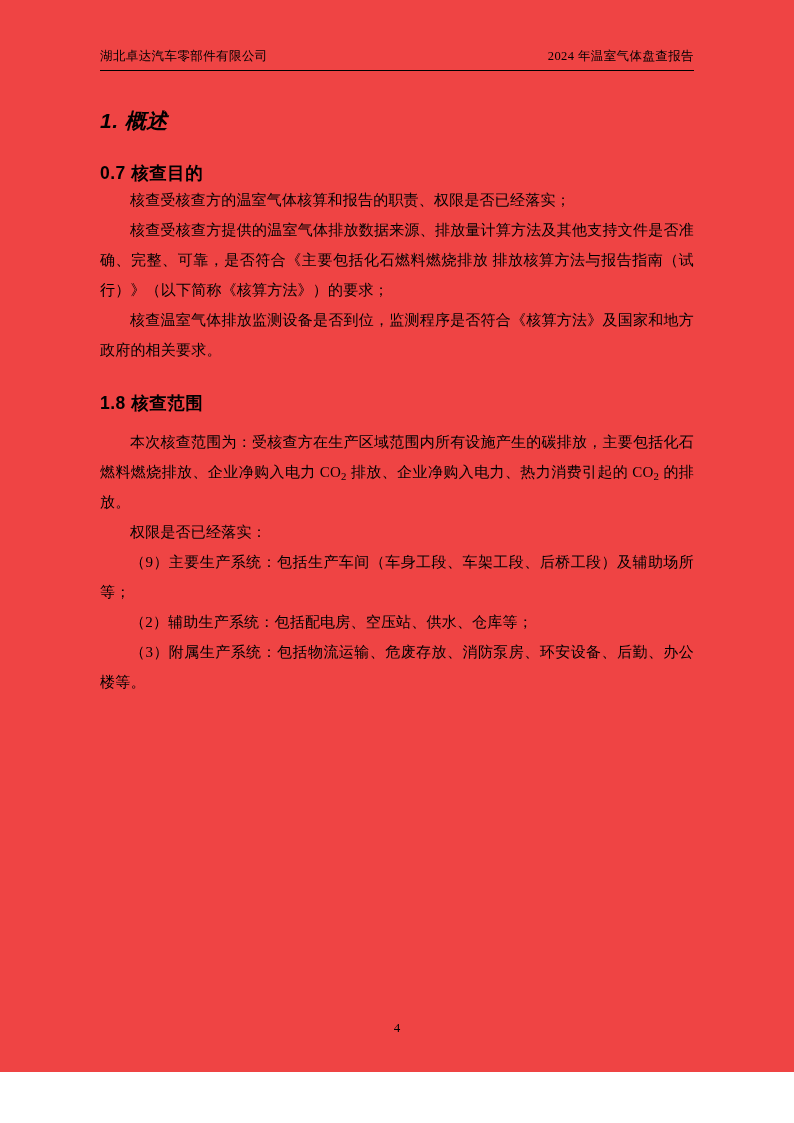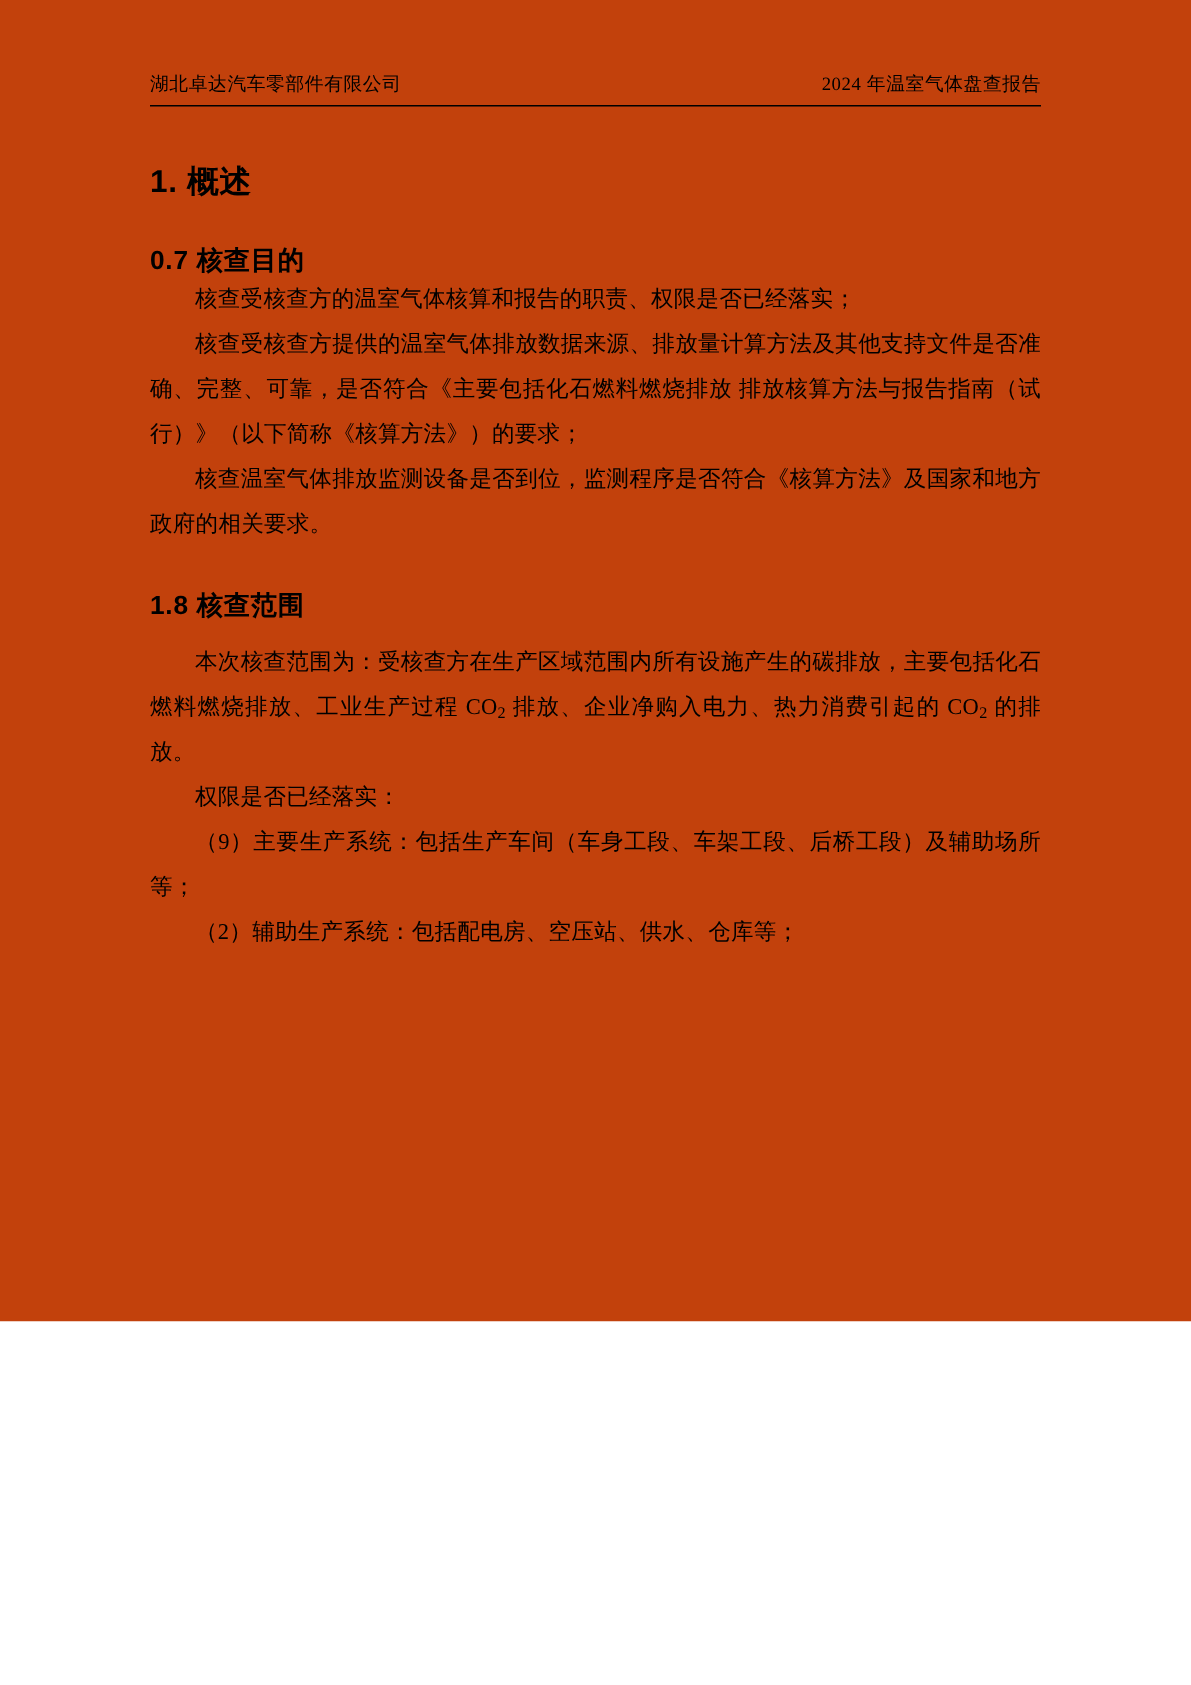--- a/index.html
+++ b/index.html
@@ -2,23 +2,23 @@
 <html><head>
 <meta charset="utf-8">
 <style>
   html, body {
     margin: 0;
     padding: 0;
     background: #ffffff;
   }
   .page {
     width: 794px;
-    height: 881px;
+    height: 1072px;
     box-sizing: border-box;
-    background: #c2410c;
+    background: #ef4444;
     position: relative;
     font-family: "Liberation Serif", "DejaVu Serif", serif;
     color: #000000;
     overflow: hidden;
   }
   .content {
     position: absolute;
     left: 100px;
     top: 48px;
     width: 594px;
@@ -40,20 +40,21 @@
     white-space: nowrap;
   }
 
   
   h1.sec {
     font-family: "Liberation Sans", "DejaVu Sans", sans-serif;
     font-size: 21px;
     font-weight: bold;
     margin: 36px 0 0 0;
     letter-spacing: 0.5px;
+    font-style: italic;
   }
   h2.sub {
     font-family: "Liberation Sans", "DejaVu Sans", sans-serif;
     font-size: 17.5px;
     font-weight: bold;
     margin: 26px 0 0 0;
     letter-spacing: 0.5px;
   }
 
   
@@ -100,25 +101,26 @@
     <h1 class="sec">1. 概述</h1>
 
     <h2 class="sub">0.7 核查目的</h2>
 
     <p class="body tight">核查受核查方的温室气体核算和报告的职责、权限是否已经落实；</p>
     <p class="body tight">核查受核查方提供的温室气体排放数据来源、排放量计算方法及其他支持文件是否准确、完整、可靠，是否符合《主要包括化石燃料燃烧排放 排放核算方法与报告指南（试行）》（以下简称《核算方法》）的要求；</p>
     <p class="body tight">核查温室气体排放监测设备是否到位，监测程序是否符合《核算方法》及国家和地方政府的相关要求。</p>
 
     <h2 class="sub">1.8 核查范围</h2>
 
-    <p class="body"><span>本次核查范围为：受核查方在生产区域范围内所有设施产生的碳排放，主要包括化石燃料燃烧排放、工业生产过程 CO</span><sub class="chem">2</sub><span> 排放、企业净购入电力、热力消费引起的 CO</span><sub class="chem">2</sub><span> 的排放。</span></p>
+    <p class="body"><span>本次核查范围为：受核查方在生产区域范围内所有设施产生的碳排放，主要包括化石燃料燃烧排放、企业净购入电力 CO</span><sub class="chem">2</sub><span> 排放、企业净购入电力、热力消费引起的 CO</span><sub class="chem">2</sub><span> 的排放。</span></p>
 
     <p class="body tight">权限是否已经落实：</p>
     <p class="body tight">（9）主要生产系统：包括生产车间（车身工段、车架工段、后桥工段）及辅助场所等；</p>
     <p class="body tight">（2）辅助生产系统：包括配电房、空压站、供水、仓库等；</p>
+    <p class="body tight">（3）附属生产系统：包括物流运输、危废存放、消防泵房、环安设备、后勤、办公楼等。</p>
 
   </div>
 
   <div class="footer">
     <span>4</span>
   </div>
 
 </div>
 
 </body></html>

